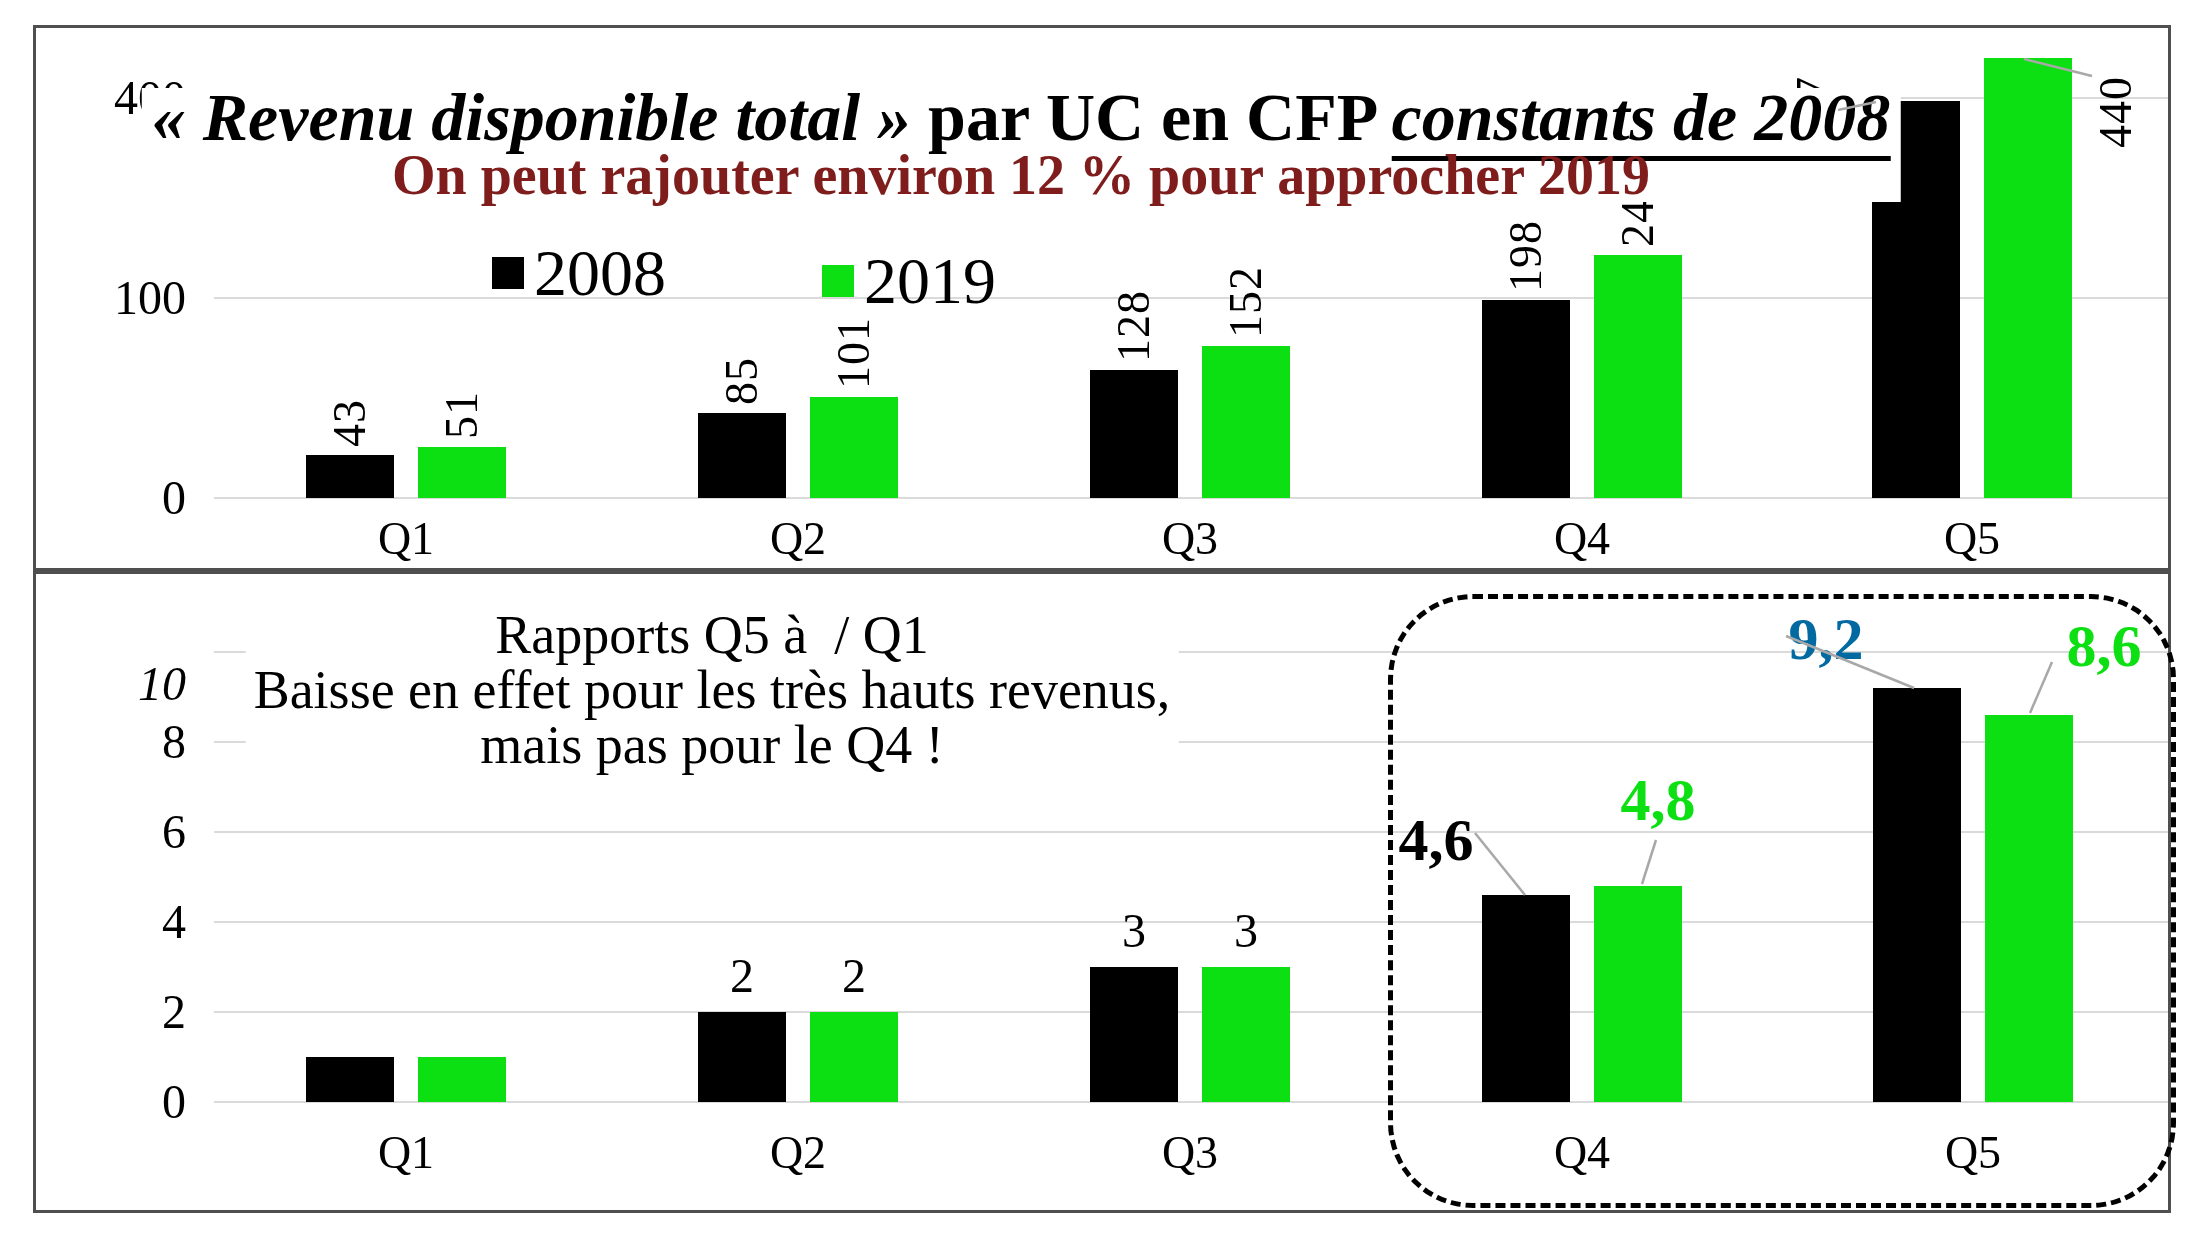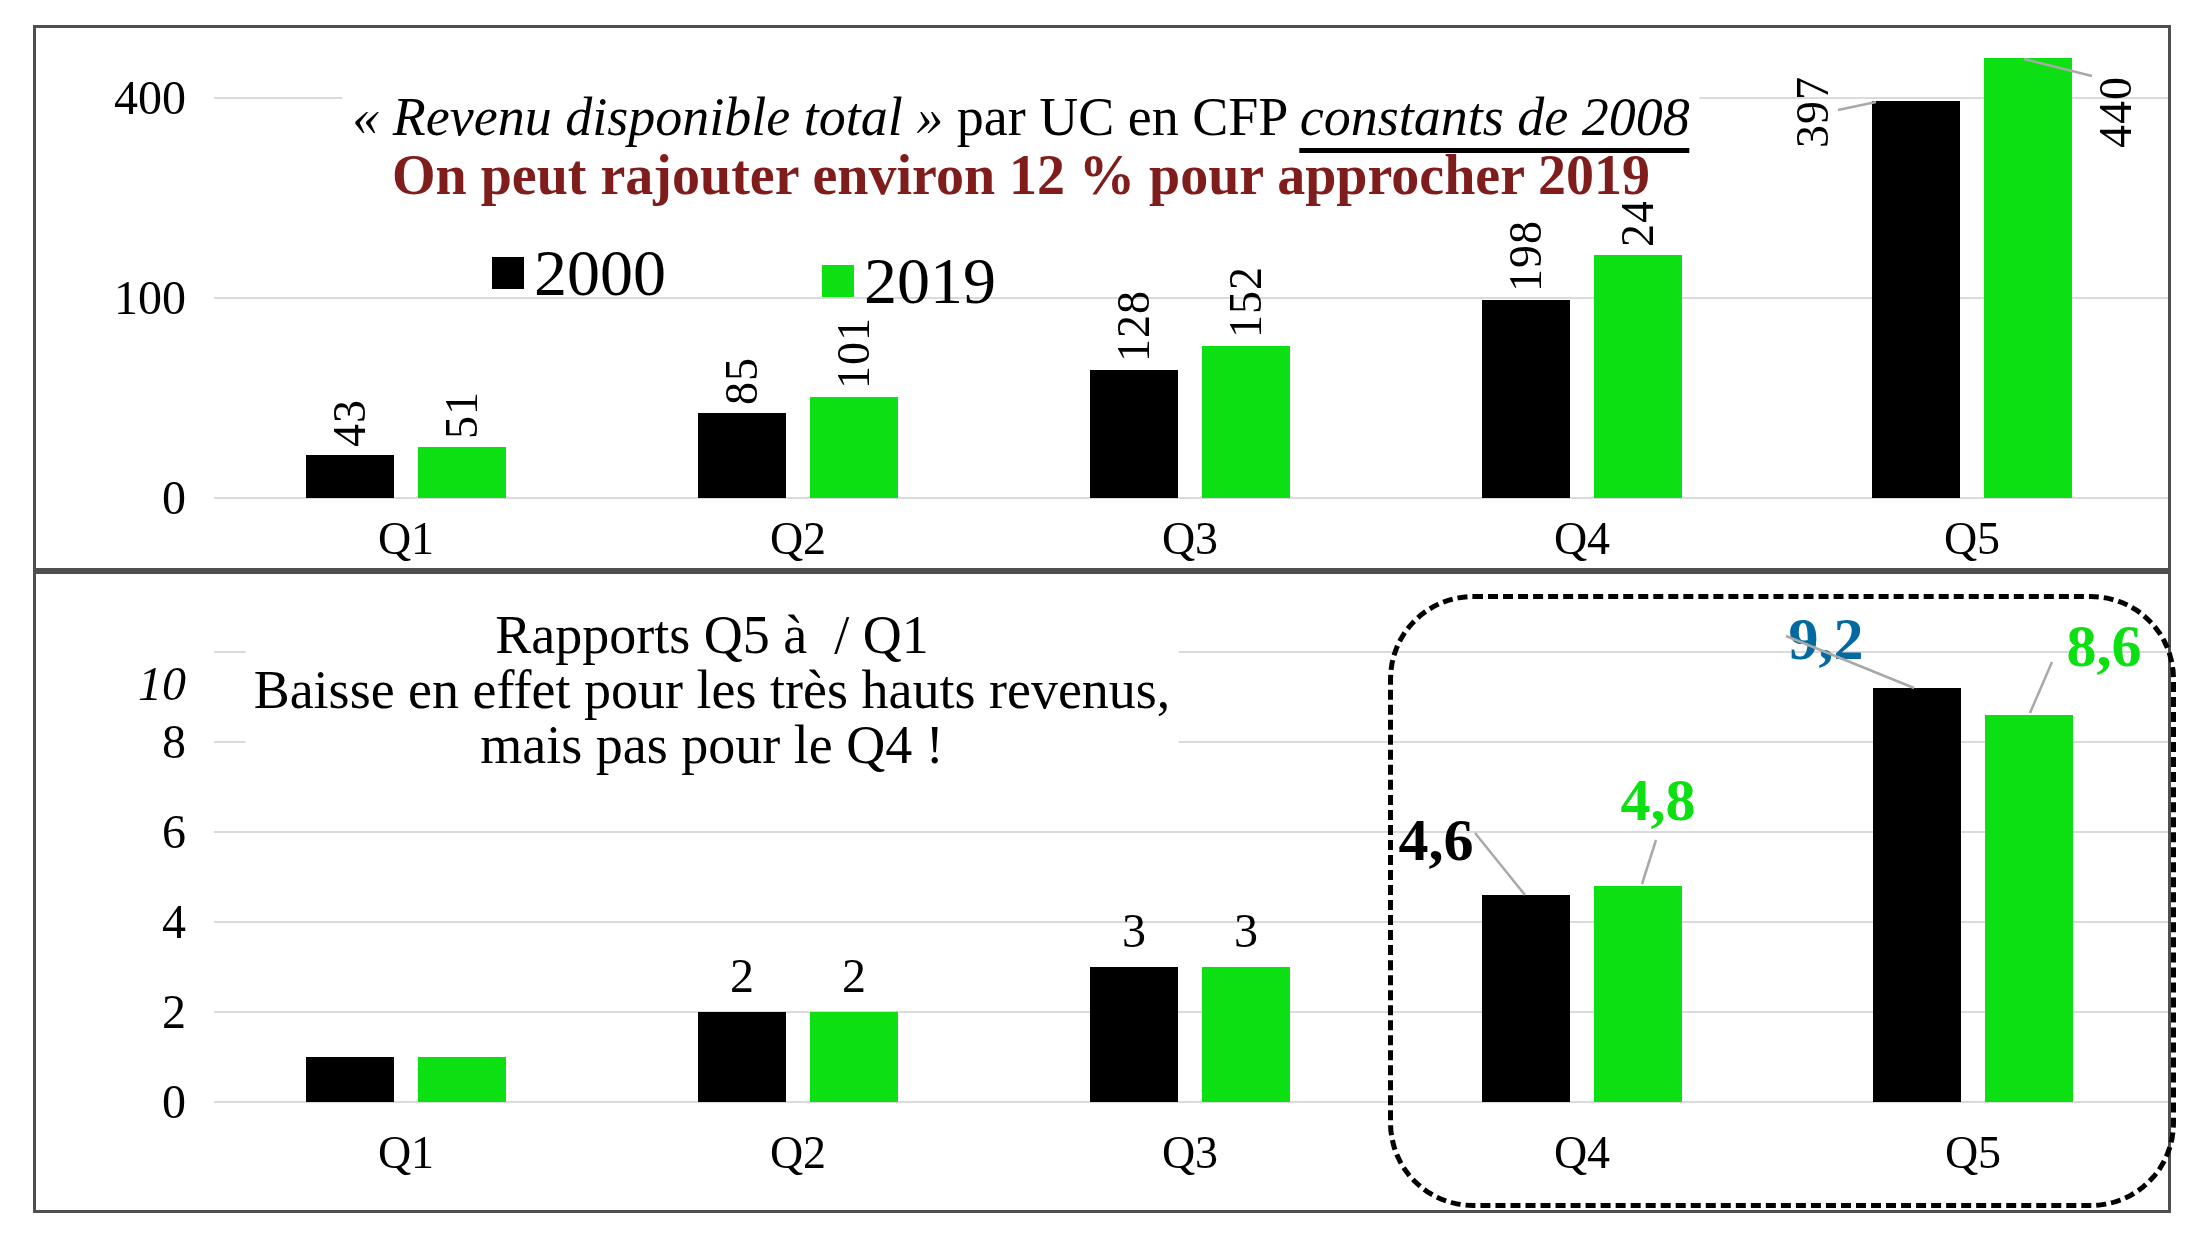--- a/index.html
+++ b/index.html
@@ -14,21 +14,21 @@
   .xcat{position:absolute; width:170px; text-align:center; font-size:46px; line-height:50px; z-index:3;}
   .vlab{position:absolute; writing-mode:vertical-rl; transform:rotate(180deg);
         font-size:46px; line-height:50px; letter-spacing:1px; z-index:3; white-space:nowrap;}
   .hlab{position:absolute; width:140px; text-align:center; font-size:48px; line-height:52px; z-index:3;}
   .biglab{position:absolute; width:230px; text-align:center; font-size:60px; line-height:66px;
           font-weight:bold; z-index:4; white-space:nowrap;}
   .title-top{
     position:absolute; left:1021px; top:88px; transform:translateX(-50%);
     text-align:center; z-index:4; background:#ffffff; padding:0 10px; white-space:nowrap;
   }
-  .title-top .l1{font-size:54px; line-height:58px; font-weight:normal;}
+  .title-top .l1{font-size:68px; line-height:58px; font-weight:bold;}
   .title-top .l1 .seg-italic{font-style:italic;}
   .title-top .l1 .seg-underline{font-style:italic; border-bottom:5px solid #000; padding-bottom:1px;}
   .title-top .l2{font-size:56px; line-height:54px; font-weight:bold; margin-top:2px;}
   .title-bottom{
     position:absolute; left:712px; top:608px; transform:translateX(-50%);
     text-align:center; z-index:4; font-weight:normal; font-size:54px; line-height:55px; white-space:nowrap;
   }
   .title-bottom .tline{display:block; background:#ffffff; padding:0 8px; white-space:pre-wrap;}
   .legend{position:absolute; top:240px; left:0; width:2200px; z-index:4;}
   .legend-item{position:absolute; display:flex; align-items:center;}
@@ -115,21 +115,21 @@
     </div>
 
   <div class="title-top">
     <div class="l1"><span class="seg-italic">« Revenu disponible total »</span><span> par UC en CFP </span><span class="seg-underline">constants  de 2008</span></div>
     <div class="l2" style="color: #7f1d1d;">On peut rajouter environ 12 % pour approcher 2019</div>
   </div>
 
   <div class="legend">
     <div class="legend-item" style="left:492px; top:0;">
       <span class="legend-swatch" style="background:#000;"></span>
-      <span class="legend-label">2000</span>
+      <span class="legend-label">2008</span>
     </div>
     <div class="legend-item" style="left:822px; top:8px;">
       <span class="legend-swatch" id="legend-swatch-2019" style="background: rgb(12, 224, 18);"></span>
       <span class="legend-label">2019</span>
     </div>
   </div>
 
   <div class="title-bottom">
     <span class="tline">Rapports Q5 à  / Q1</span>
     <span class="tline">Baisse en effet pour les très hauts revenus,</span>

